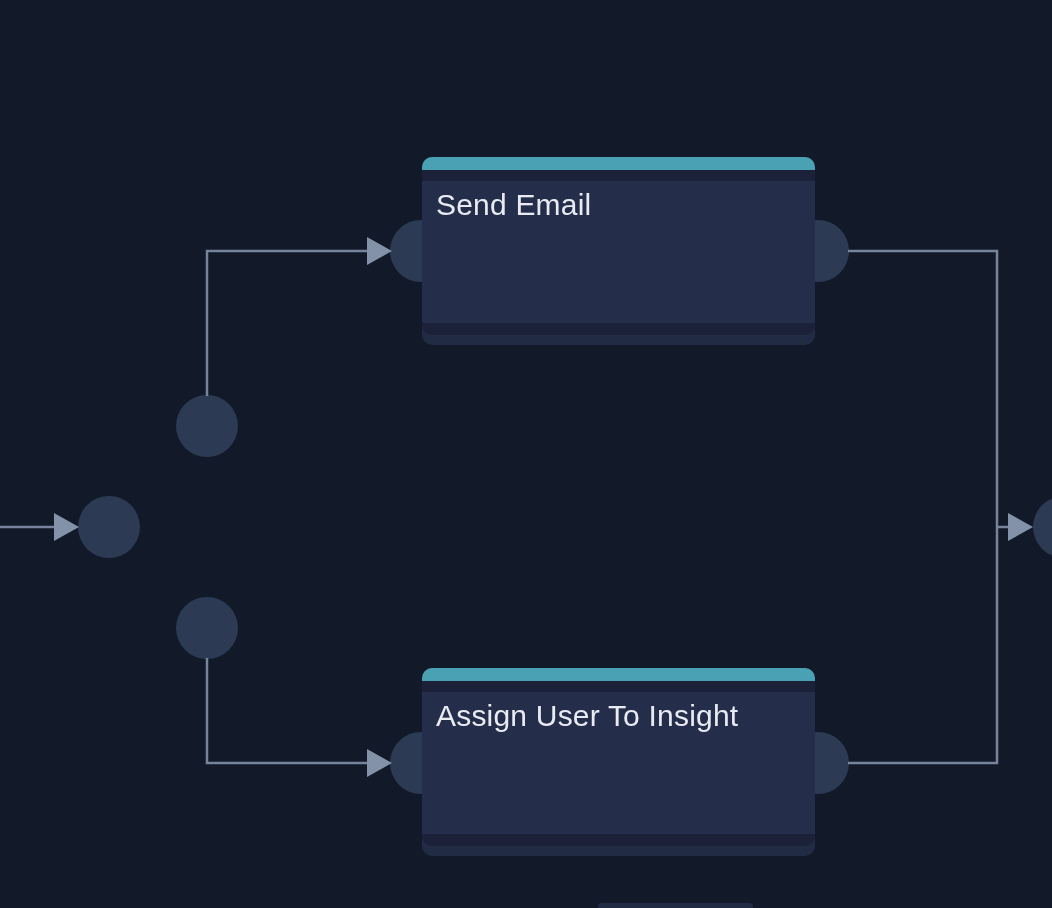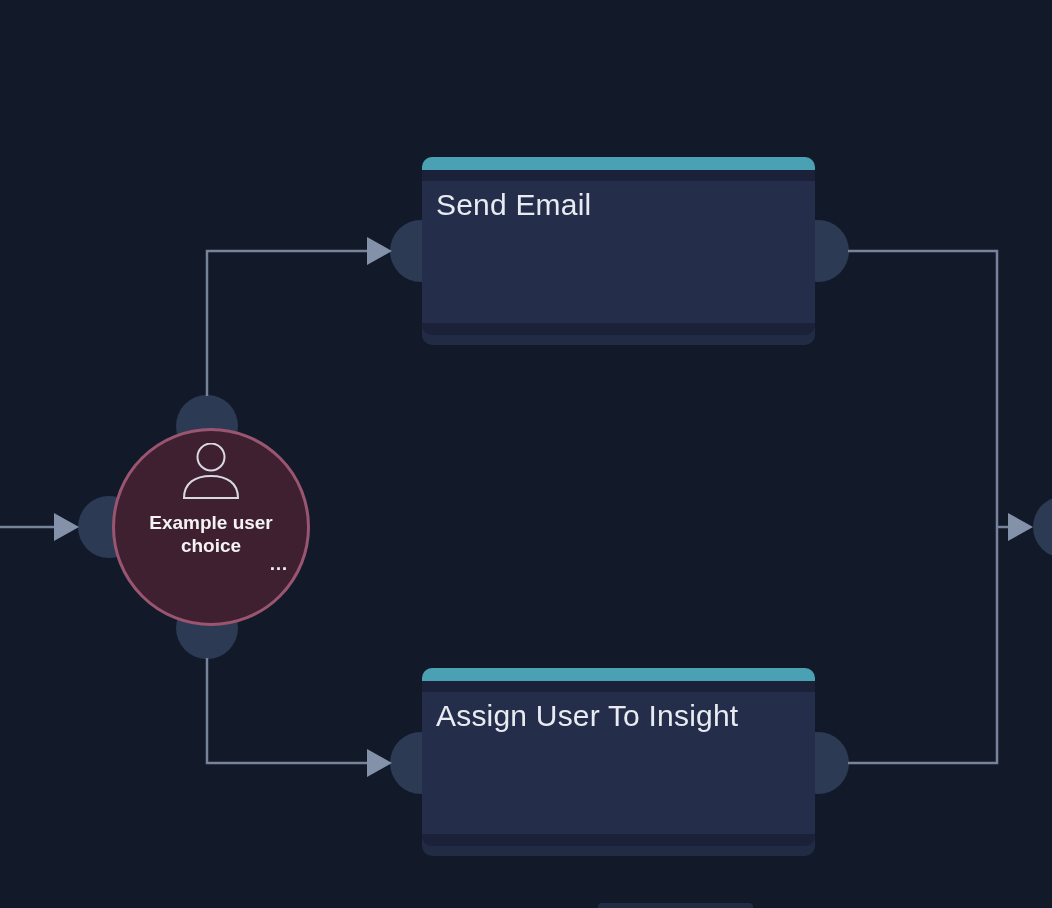--- a/index.html
+++ b/index.html
@@ -116,30 +116,20 @@
     <path class="arrow" d="M392,251 L367,237 L367,265 Z"></path>
 
     <path class="edge" d="M207,658 V763 H368"></path>
     <path class="arrow" d="M392,763 L367,749 L367,777 Z"></path>
 
     <path class="edge" d="M848,251 H997 V763 H848"></path>
     <path class="edge" d="M997,527 H1009"></path>
     <path class="arrow" d="M1033,527 L1008,513 L1008,541 Z"></path>
   </svg>
 
-  <div class="choice-node">
-    <svg width="62" height="58" viewBox="0 0 62 58">
-      <circle class="user-icon-shape" cx="31" cy="14" r="13.5"></circle>
-      <path class="user-icon-shape" d="M4,55 H58 C58,40 47,33 31,33 C15,33 4,40 4,55 Z"></path>
-    </svg>
-    <div class="choice-label">
-      <div>Example user</div>
-      <div class="choice-line2"><span class="choice-word">choice</span><span class="choice-word" style="width:0"><span class="choice-ellipsis">…</span></span></div>
-    </div>
-  </div>
 
   <div class="card" style="left:422px; top:157px;">
     <div class="card-front">
       <div class="card-accent"></div>
       <div class="card-gap"></div>
       <div class="card-body">
         <div class="card-title">Send Email</div>
       </div>
       <div class="card-footer"></div>
     </div>

